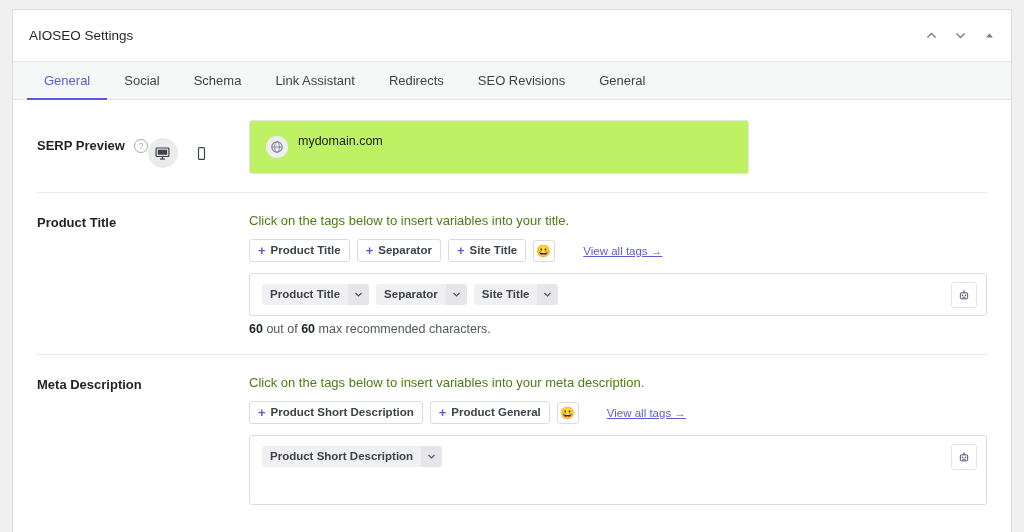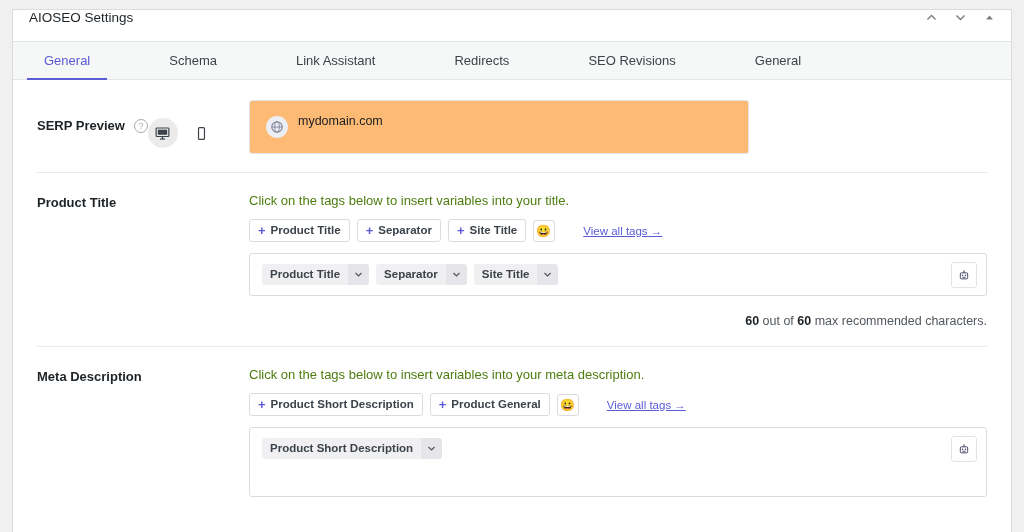--- a/index.html
+++ b/index.html
@@ -21,23 +21,23 @@
     width: 1000px;
     height: 540px;
     background: #ffffff;
     border: 1px solid #dcdcde;
     box-sizing: border-box;
     overflow: hidden;
   }
 
   
   .titlebar {
-    height: 32px;
-    display: flex;
-    align-items: flex-start;
+    height: 52px;
+    display: flex;
+    align-items: center;
     padding: 0 10px 0 16px;
     border-bottom: 1px solid #e3e4e7;
     box-sizing: border-box;
     background: #ffffff;
   }
   .titlebar-title {
     font-size: 13.5px;
     color: #1d2327;
     flex: 1;
   }
@@ -59,21 +59,20 @@
 
   
   .tabs {
     height: 38px;
     display: flex;
     align-items: stretch;
     background: #f6f7f7;
     border-bottom: 1px solid #e3e4e7;
     padding-left: 14px;
     box-sizing: border-box;
-    gap: 45px;
   }
   .tab {
     display: flex;
     align-items: center;
     padding: 0 17px;
     font-size: 13px;
     color: #3c434a;
     cursor: pointer;
     position: relative;
     white-space: nowrap;
@@ -147,21 +146,21 @@
   }
   .device-btn.on { background: #ebebec; }
 
   
   .serp-card {
     border: 1px solid #e3e4e7;
     border-radius: 3px;
     padding: 13px 16px 15px 16px;
     width: 500px;
     box-sizing: border-box;
-    background: #fdba74;
+    background: #bef264;
   }
   .serp-head {
     display: flex;
     gap: 10px;
     align-items: flex-start;
   }
   .serp-favicon {
     width: 22px; height: 22px;
     border-radius: 50%;
     background: #eceef3;
@@ -290,22 +289,21 @@
     border-radius: 3px;
     background: #fff;
     display: flex;
     align-items: center;
     justify-content: center;
     cursor: pointer;
     color: #3c3c5c;
   }
 
   .counter {
-    margin-top: 18px;
-    text-align: right;
+    margin-top: 6px;
     font-size: 12.5px;
     color: #50575e;
   }
   .counter b { color: #1d2327; }
 
   .caret-svg { display:block; }
 </style>
 </head>
 <body>
 
@@ -328,20 +326,23 @@
         <svg width="11" height="11" viewBox="0 0 16 16">
             <path d="M8 5 L13 11 L3 11 Z" fill="#787c82"></path>
           </svg>
       </div>
     </div>
   </div>
 
   <div class="tabs">
     <div class="tab active">
         <span>General</span>
+      </div>
+    <div class="tab">
+        <span>Social</span>
       </div>
     <div class="tab">
         <span>Schema</span>
       </div>
     <div class="tab">
         <span>Link Assistant</span>
       </div>
     <div class="tab">
         <span>Redirects</span>
       </div>

